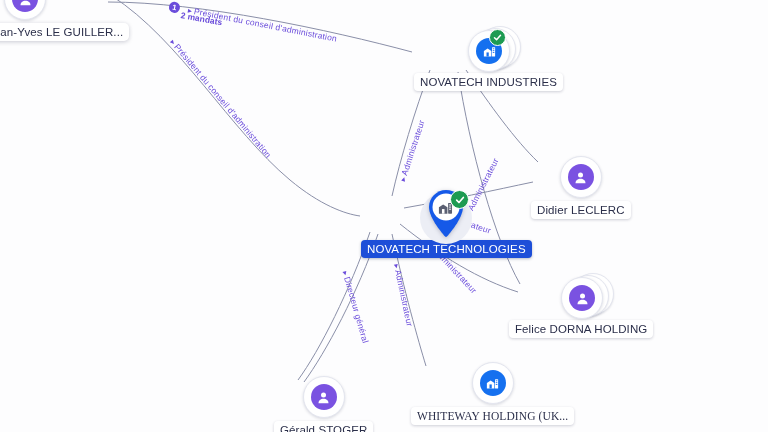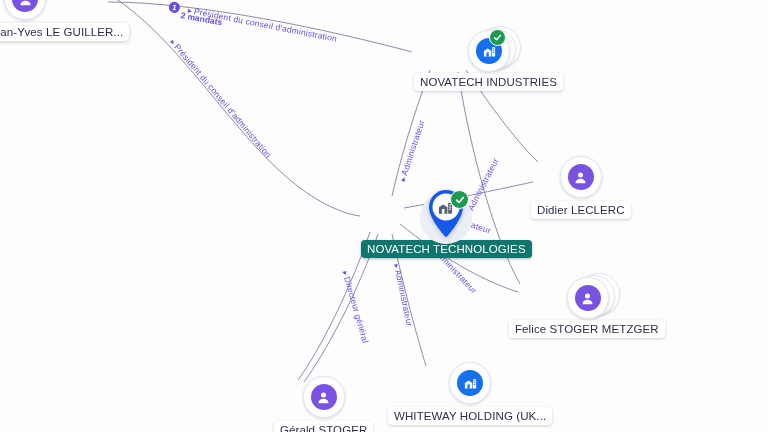--- a/index.html
+++ b/index.html
@@ -120,21 +120,21 @@
     background: #ffffff;
     border-radius: 4px;
     box-shadow: 0 1px 3px rgba(20,25,60,.20);
     font-size: 11.5px;
     color: #2b2f4a;
     white-space: nowrap;
     line-height: 14px;
     letter-spacing: .1px;
   }
   .node-label.selected {
-    background: #0f766e;
+    background: #1d4ed8;
     color: #ffffff;
     box-shadow: 0 1px 3px rgba(20,25,60,.30);
     font-size: 11.5px;
   }
   .node-label.corner {
     box-shadow: 0 1px 4px rgba(20,25,60,.22);
     border-radius: 0 5px 5px 0;
   }
 
   
@@ -320,38 +320,38 @@
       <div class="stack s1" style="left:6px;"></div>
       <div class="disc" style="position:absolute;left:6px;top:0;">
         <div class="icon-circle person">
           <svg width="15" height="15" viewBox="0 0 24 24" fill="#ffffff">
             <circle cx="12" cy="8" r="4"></circle>
             <path d="M4 21c0-4.4 3.6-7 8-7s8 2.6 8 7z"></path>
           </svg>
         </div>
       </div>
     </div>
-    <div class="node-label">Felice STOGER METZGER</div>
+    <div class="node-label">Felice DORNA HOLDING</div>
   </div>
 
   <div class="node" style="left:274px; top:376px;">
     <div class="node-badge-wrap">
       <div class="disc">
         <div class="icon-circle person">
           <svg width="15" height="15" viewBox="0 0 24 24" fill="#ffffff">
             <circle cx="12" cy="8" r="4"></circle>
             <path d="M4 21c0-4.4 3.6-7 8-7s8 2.6 8 7z"></path>
           </svg>
         </div>
       </div>
     </div>
     <div class="node-label">Gérald STOGER</div>
   </div>
 
-  <div class="node" style="left:388px; top:362px;">
+  <div class="node" style="left:411px; top:362px;font-family:Liberation Serif, serif;">
     <div class="node-badge-wrap">
       <div class="disc">
         <div class="icon-circle company">
           <svg width="15" height="15" viewBox="0 0 24 24" fill="#ffffff">
             <path d="M3 20V11l6-4 6 4v9H3z"></path>
             <rect x="16" y="5" width="5" height="15" rx="0.8"></rect>
             <rect x="17.2" y="7" width="2.6" height="1.4" fill="#1570ef"></rect>
             <rect x="17.2" y="10" width="2.6" height="1.4" fill="#1570ef"></rect>
             <rect x="17.2" y="13" width="2.6" height="1.4" fill="#1570ef"></rect>
             <rect x="7.2" y="13.5" width="3.6" height="6.5" fill="#1570ef"></rect>

